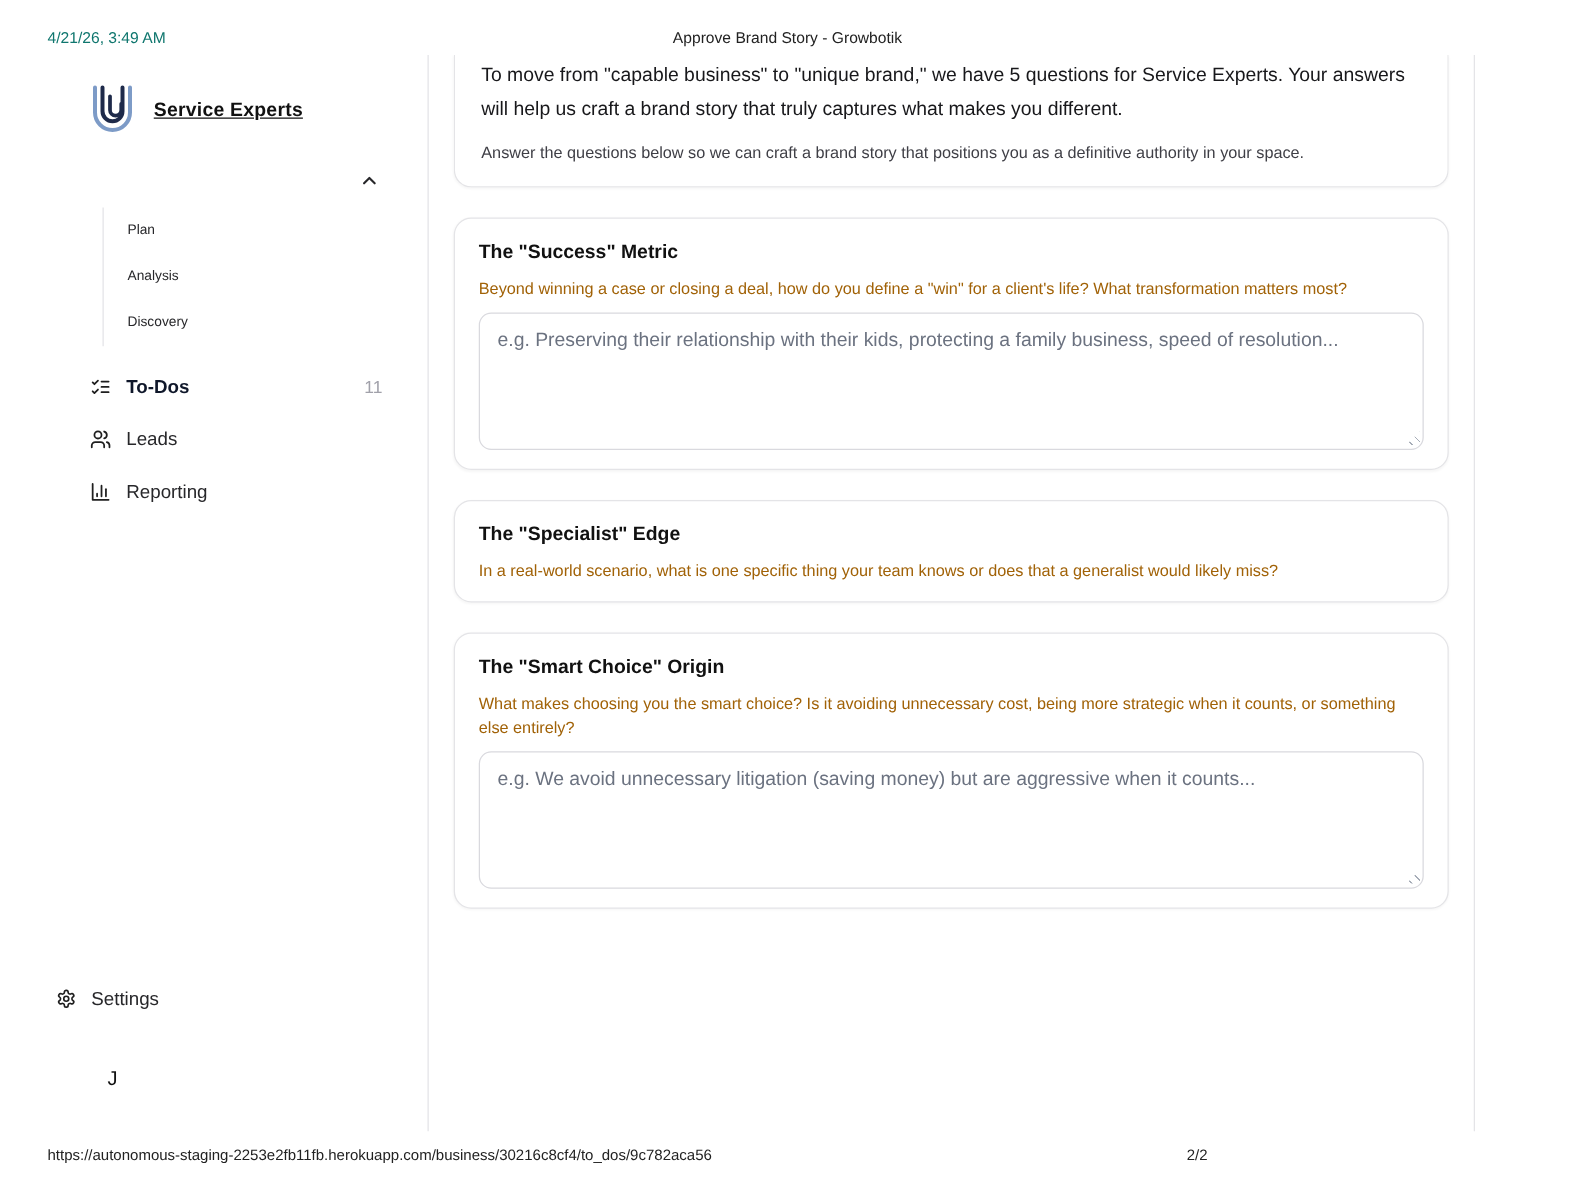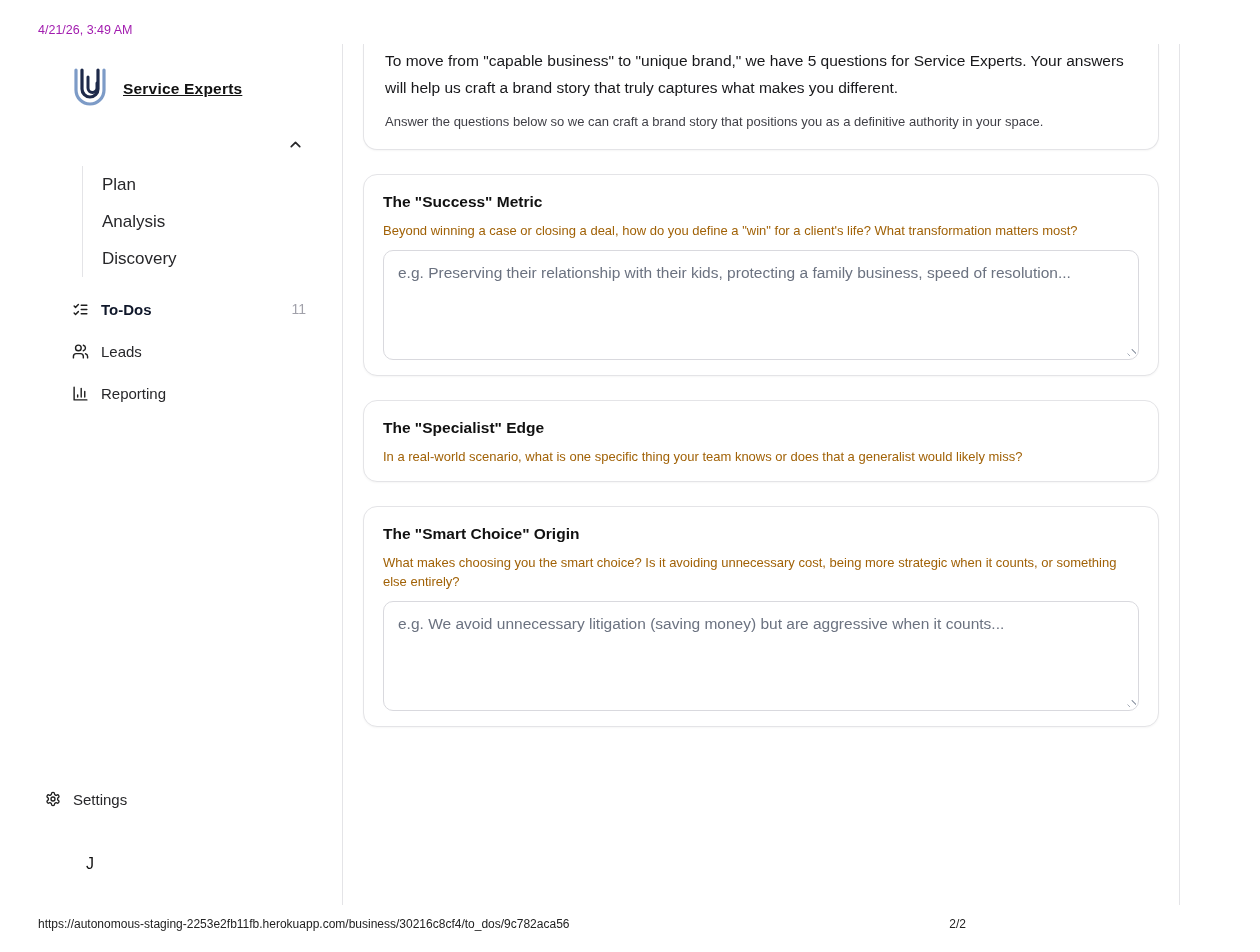--- a/index.html
+++ b/index.html
@@ -1,38 +1,38 @@
 <!DOCTYPE html>
 <html><head>
 <meta charset="utf-8">
 <style>
   * { margin: 0; padding: 0; box-sizing: border-box; }
   html, body { width: 1260px; height: 952px; background: #ffffff; overflow: hidden; }
   body { font-family: "Liberation Sans", sans-serif; color: #1a1a1a; position: relative; }
 
   
   .print-header { position: absolute; top: 0; left: 0; width: 1260px; height: 44px; }
-  .print-timestamp { position: absolute; left: 38px; top: 23px; font-size: 12.5px; color: #a21caf; }
+  .print-timestamp { position: absolute; left: 38px; top: 23px; font-size: 12.5px; color: #0f766e; }
   .print-doc-title { position: absolute; left: 0; right: 0; top: 23px; text-align: center; font-size: 12.5px; color: #222; }
   .print-footer { position: absolute; bottom: 0; left: 0; width: 1028px; height: 47px; }
   .print-url { position: absolute; left: 38px; top: 12px; font-size: 12px; color: #222; }
   .print-page { position: absolute; right: 62px; top: 12px; font-size: 12px; color: #222; }
 
   
   .app { position: absolute; top: 44px; left: 0; width: 1260px; height: 861px; display: flex; }
 
   
   .sidebar { width: 342px; flex: 0 0 342px; display: flex; flex-direction: column; }
   .brand-row { margin: 24px 36px 0 72px; display: flex; align-items: center; gap: 15px; }
   .brand-logo { width: 36px; height: 42px; flex: 0 0 36px; }
   .brand-name { font-size: 15.5px; font-weight: bold; color: #111; letter-spacing: .2px; text-decoration: underline; }
   .collapse-row { display: flex; justify-content: flex-end; padding-right: 38px; margin-top: 26px; height: 18px; }
   .collapse-row svg { width: 17px; height: 17px; color: #27272a; cursor: pointer; }
   .subnav { margin: 12px 0 0 82px; border-left: 1px solid #e4e4e7; }
-  .subnav-item { padding: 9px 0 9px 19px; font-size: 17px; color: #27272a; line-height: 19px; cursor: pointer; }
+  .subnav-item { padding: 9px 0 9px 19px; font-size: 11px; color: #27272a; line-height: 19px; cursor: pointer; }
   .nav { margin-top: 11px; }
   .nav-item { height: 42px; display: flex; align-items: center; padding: 0 36px 0 72px; gap: 12px; font-size: 15px; color: #27272a; cursor: pointer; }
   .nav-item svg { width: 17px; height: 17px; flex: 0 0 17px; color: #1f1f1f; }
   .nav-item.active .nav-label { font-weight: bold; color: #0f172a; }
   .nav-badge { margin-left: auto; font-size: 14px; color: #a1a1aa; }
   .sidebar-spacer { flex: 1; }
   .settings-row { display: flex; align-items: center; gap: 12px; padding-left: 45px; height: 24px; font-size: 15px; color: #27272a; cursor: pointer; }
   .settings-row svg { width: 16px; height: 16px; color: #1f1f1f; }
   .user-row { margin: 44px 0 32px 86px; font-size: 16px; color: #111; }
 
@@ -53,20 +53,21 @@
   .q-textarea::placeholder { color: #6b7280; opacity: 1; }
   .resize-handle { position: absolute; right: 3px; bottom: 4px; width: 11px; height: 11px; pointer-events: none;
     background: repeating-linear-gradient(45deg, transparent 0 3px, #9ca3af 3px 4px, transparent 4px 6px);
     clip-path: polygon(100% 0, 100% 100%, 0 100%); opacity: .9; }
 </style>
 </head>
 <body>
 
 <div class="print-header">
   <div class="print-timestamp">4/21/26, 3:49 AM</div>
+  <div class="print-doc-title">Approve Brand Story - Growbotik</div>
 </div>
 
 <div class="app">
 
   <div class="sidebar">
     <div class="brand-row">
       <svg class="brand-logo" viewBox="0 0 36 42" fill="none" stroke-linecap="round">
         <path d="M4 2 v20 a14 14 0 0 0 28 0 V2" stroke="#7d9bc7" stroke-width="3.2"></path>
         <path d="M10 2 v19 a8 8 0 0 0 16 0 V2" stroke="#1e2a4a" stroke-width="3.2"></path>
         <path d="M16 9 v11 a4.5 4.5 0 0 0 9 0 v-5" stroke="#1e2a4a" stroke-width="3"></path>

